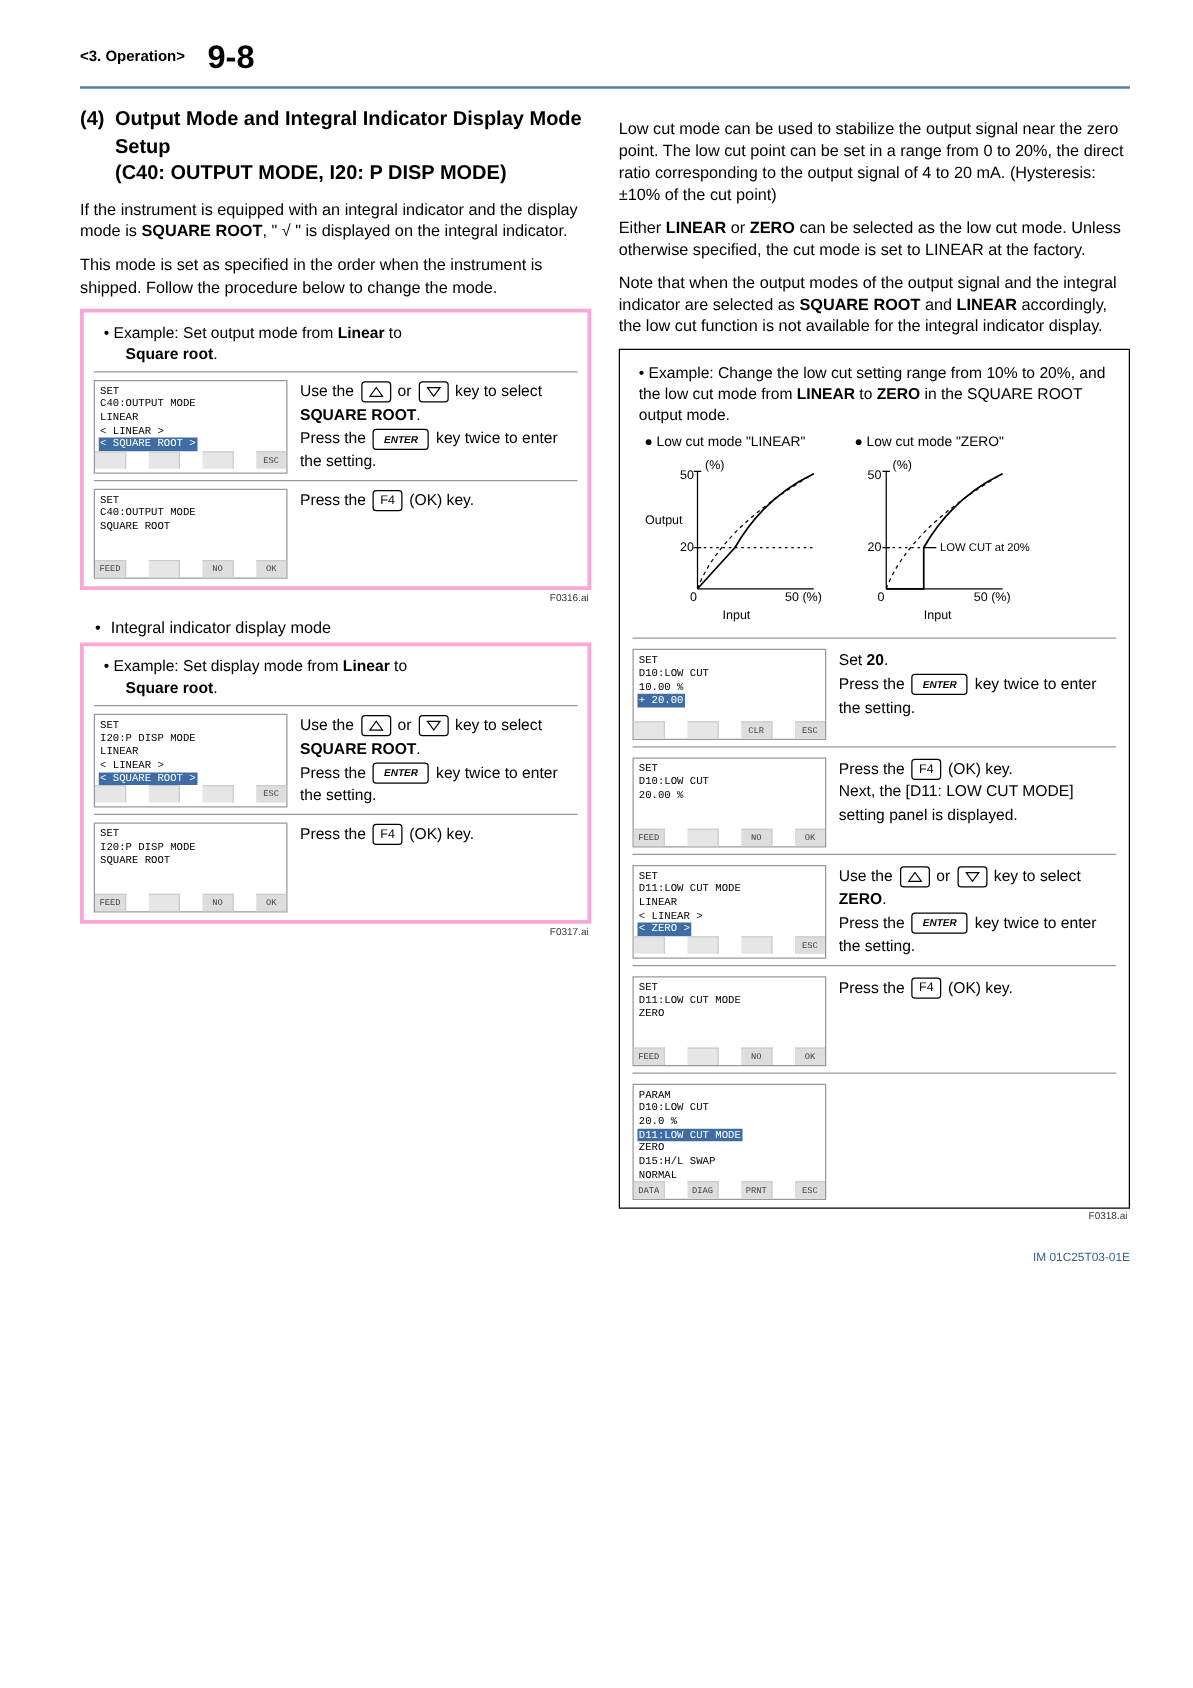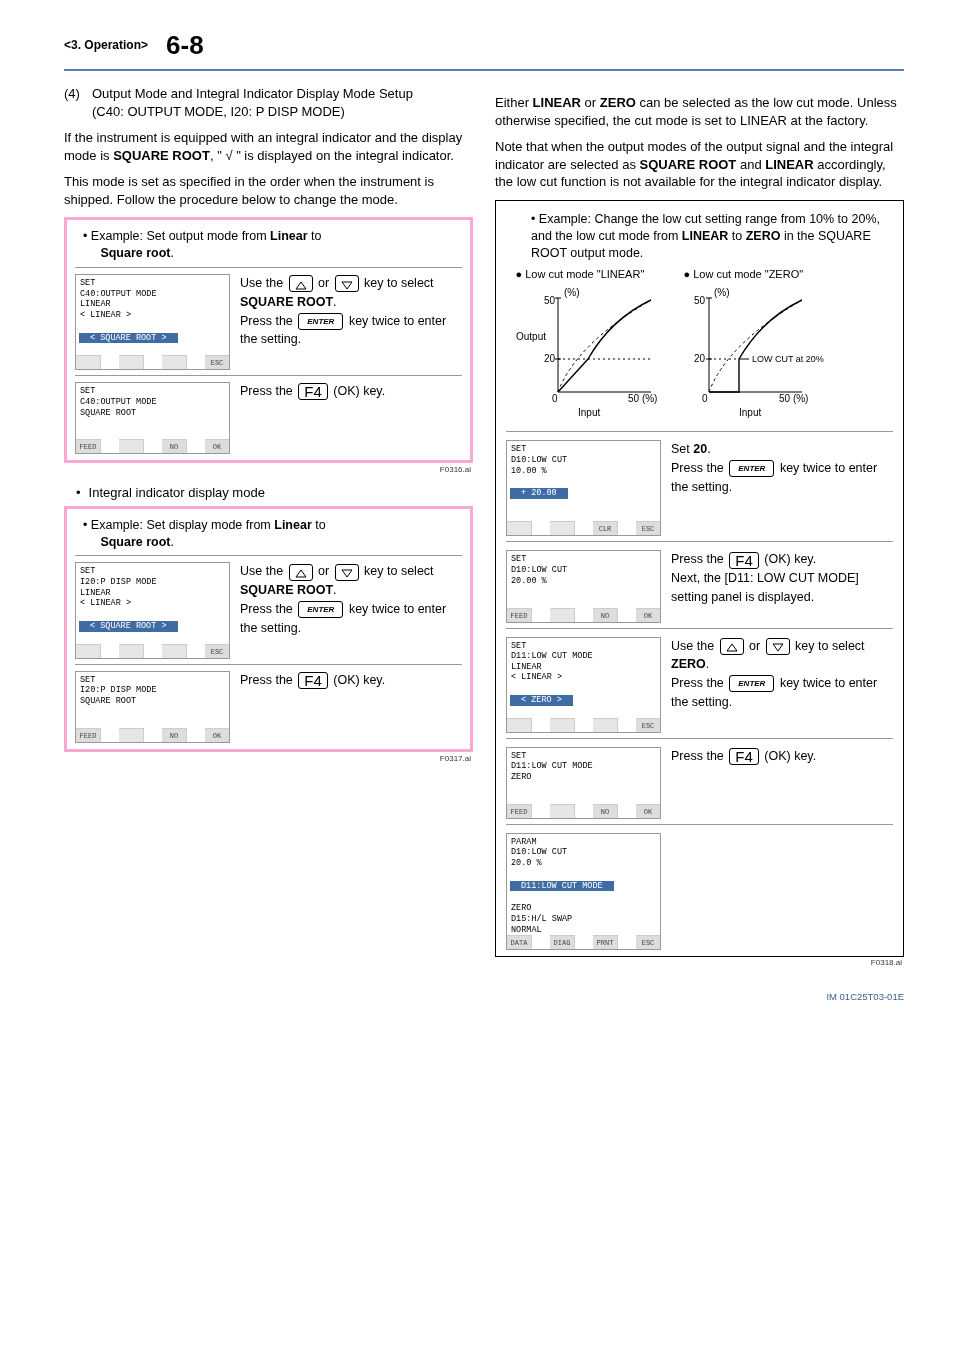--- a/index.html
+++ b/index.html
@@ -12,62 +12,62 @@
     color: #000;
     font-size: 13px;
     line-height: 1.35;
   }
   .header-row { display:flex; justify-content:flex-start; align-items:center; gap:18px; margin-bottom:6px;}
   .chapter { font-weight:bold; font-size:12px; }
   .pagenum { font-weight:bold; font-size:26px; }
   .hr-top { height:2px; background:#5b7fb5; margin-bottom:14px;}
   .columns { display:flex; gap:22px; }
   .col { flex:1 1 50%; }
-  .sec-head { font-weight:normal; font-size:13px; line-height:1.35; margin-bottom:2px;}
+  .sec-head { font-weight:bold; font-size:16px; line-height:1.35; margin-bottom:2px;}
   .sec-head .num { display:inline-block; width:28px;}
   .sec-head .title { display:inline-block; vertical-align:top;}
   .para { margin:9px 0; font-size:13px; }
   .bullet { margin:8px 0 4px 12px; }
   .bullet::before { content:"•"; margin-right:8px;}
   .figbox { border:3px solid #f9a8d4; padding:8px 8px 6px 8px; margin:4px 0 2px 0; font-size:12.5px;}
   .figbox .ex { margin-left:8px;}
   .figrow { display:flex; gap:10px; margin-top:6px;}
   .lcd {
     width:155px; border:1px solid #999;
     font-family:"Courier New",monospace; font-size:8.5px; line-height:1.25;
     position:relative; background:#fff; flex-shrink:0;
   }
   .lcd-body { padding:3px 4px 0 4px; min-height:46px;}
   .lcd-btns { display:flex; height:14px;gap:18px;}
   .lcd-btns > div { flex:1; border-top:1px solid #ccc; border-right:1px solid #ccc; background:#ddd; text-align:center; font-size:7px; line-height:14px; color:#444;}
   .lcd-btns > div.blank { background:#e6e6e6; color:transparent;}
   .lcd-btns > div:last-child { border-right:none;}
-  .hl-line { background:#3f6da3; color:#fff; padding:0 11px; margin:12px -1px; display:inline-block;}
+  .hl-line { background:#3f6da3; color:#fff; padding:0 1px; margin:0 -1px; display:inline-block;}
   .instr { flex:1; font-size:12.5px; line-height:1.5;}
-  .key { display:inline-block; border:1px solid #000; border-radius:3px; padding:0 5px; font-size:15px; line-height:15px; vertical-align:middle; margin:0 2px; min-width:22px; text-align:center;}
+  .key { display:inline-block; border:1px solid #000; border-radius:3px; padding:0 5px; font-size:10px; line-height:15px; vertical-align:middle; margin:0 2px; min-width:22px; text-align:center;}
   .key.enter { font-style:italic; font-weight:bold; font-size:8px; padding:0 8px;}
   .key svg { vertical-align:middle;}
   .figref { text-align:right; font-size:8px; color:#333; margin:1px 2px 8px 0;}
   .hr-sep { height:1px; background:#999; margin:5px 0;}
   .graph-area { display:flex; gap:18px; justify-content:center; margin:6px 0 12px 0;}
   .graph { position:relative; width:150px; font-size:10px;}
   .graph svg { display:block;}
   .graph-title { text-align:left; font-size:11px; margin-bottom:2px;}
   .footer-row { display:flex; justify-content:flex-end; margin-top:14px;text-align:right;}
   .footer-id { font-size:9.5px; color:#3c5e92;}
   .figbox-tall { border:1px solid #000; padding:10px 10px 6px 10px; font-size:12.5px;}
   .lcd-stack > .figrow { margin-top:8px;}
   .bold { font-weight:bold; }
 </style>
 </head>
 <body>
 
 <div class="header-row">
   <span class="chapter">&lt;3. Operation&gt;</span>
-  <span class="pagenum">6-8</span>
+  <span class="pagenum">9-8</span>
 </div>
 <div class="hr-top"></div>
 
 <div class="columns">
 
   <div class="col">
     <div class="sec-head">
       <span class="num">(4)</span><span class="title" style="width:calc(100% - 30px)"><span>Output Mode and Integral Indicator Display Mode Setup</span><br><span>(C40: OUTPUT MODE, I20: P DISP MODE)</span></span>
     </div>
     <div class="para"><span>If the instrument is equipped with an integral indicator and the display mode is </span><span class="bold">SQUARE ROOT</span><span>, " √  " is displayed on the integral indicator.</span></div>
@@ -175,25 +175,26 @@
         </div>
         <div class="instr">
           <span>Press the </span><span class="key">F4</span><span> (OK) key.</span>
         </div>
       </div>
     </div>
     <div class="figref">F0317.ai</div>
   </div>
 
   <div class="col">
+    <div class="para">Low cut mode can be used to stabilize the output signal near the zero point. The low cut point can be set in a range from 0 to 20%, the direct ratio corresponding to the output signal of 4 to 20 mA. (Hysteresis: ±10% of the cut point)</div>
     <div class="para"><span>Either </span><span class="bold">LINEAR</span><span> or </span><span class="bold">ZERO</span><span> can be selected as the low cut mode. Unless otherwise specified, the cut mode is set to LINEAR at the factory.</span></div>
     <div class="para"><span>Note that when the output modes of the output signal and the integral indicator are selected as </span><span class="bold">SQUARE ROOT</span><span> and </span><span class="bold">LINEAR</span><span> accordingly, the low cut function is not available for the integral indicator display.</span></div>
 
     <div class="figbox-tall">
-      <div class="ex" style="margin-left:25px;"><span>• Example: Change the low cut setting range from 10% to 20%, and the low cut mode from </span><span class="bold">LINEAR</span><span> to </span><span class="bold">ZERO</span><span> in the SQUARE ROOT output mode.</span></div>
+      <div class="ex" style="margin-left:5px;"><span>• Example: Change the low cut setting range from 10% to 20%, and the low cut mode from </span><span class="bold">LINEAR</span><span> to </span><span class="bold">ZERO</span><span> in the SQUARE ROOT output mode.</span></div>
 
       <div class="graph-area">
         <div class="graph">
           <div class="graph-title">● Low cut mode "LINEAR"</div>
           <svg width="150" height="135">
             <text x="48" y="12" font-size="10">(%)</text>
             <text x="28" y="20" font-size="10">50</text>
             <text x="28" y="78" font-size="10">20</text>
             <text x="0" y="56" font-size="10">Output</text>
             <text x="36" y="118" font-size="10">0</text>

